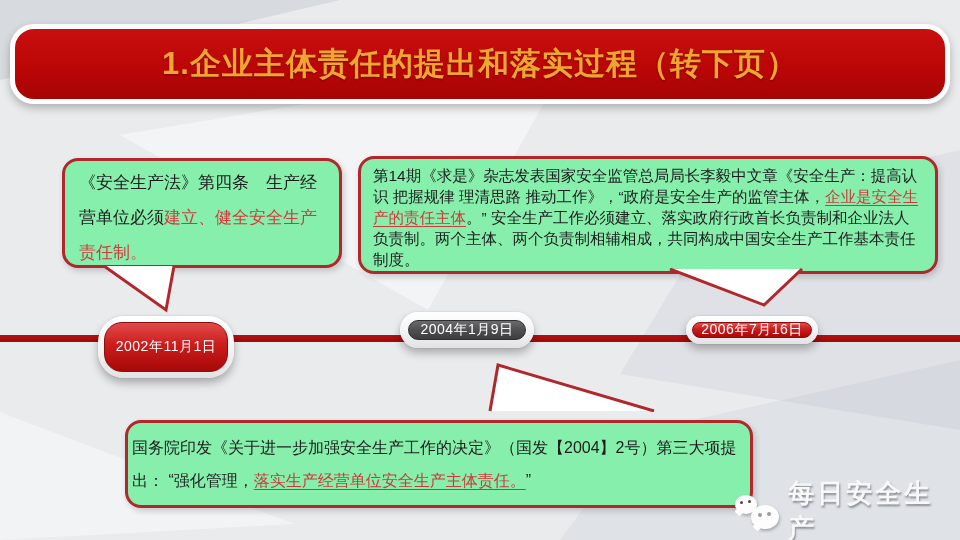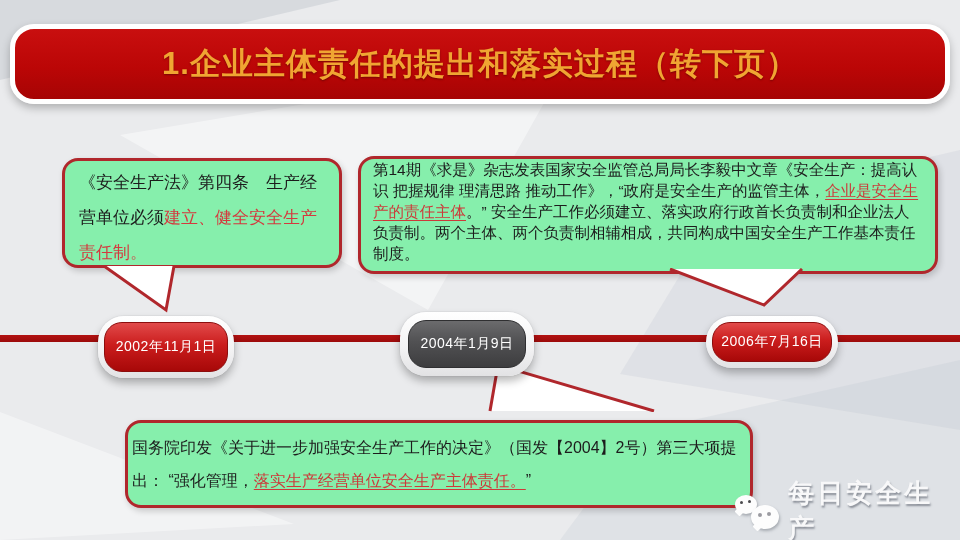--- a/index.html
+++ b/index.html
@@ -38,21 +38,21 @@
   .callout{
     position:absolute;box-sizing:border-box;background:#86efac;
     border:3px solid #b0272c;border-radius:16px;
     box-shadow:2px 3px 6px rgba(0,0,0,0.18);
     color:#1c1c1c;
   }
   .callout .red{color:#d4393e;}
   .callout .red-u{color:#cc3a3a;text-decoration:underline;text-underline-offset:3px;}
   .co-law{left:62px;top:158px;width:280px;height:110px;padding:4px 14px;
           font-size:17px;line-height:35px;}
-  .co-article{left:358px;top:156px;width:580px;height:118px;padding:0 12px;
+  .co-article{left:358px;top:156px;width:580px;height:118px;padding:6px 12px;
           font-size:15.5px;line-height:21px;}
   .co-decision{left:125px;top:420px;width:628px;height:88px;padding:8px 4px;
           font-size:16px;line-height:33px;}
   .tail{position:absolute;pointer-events:none;}
 
   
   .timeline-line{position:absolute;left:0;top:335px;width:960px;height:7px;
     background:linear-gradient(180deg,#b31212,#9c0b0b);z-index:1;}
   .pill{position:absolute;z-index:2;border-radius:26px;
     background:linear-gradient(180deg,#ffffff 0%,#f3f3f4 55%,#e2e2e4 100%);
@@ -60,23 +60,23 @@
   .pill-inner{position:absolute;inset:6px;border-radius:18px;
     display:flex;align-items:center;justify-content:center;
     color:#ffffff;font-size:14px;letter-spacing:0.5px;}
   .pill-red .pill-inner{
     background:linear-gradient(180deg,#e14a4a 0%,#cb1d1d 45%,#a70808 100%);
     border:1px solid #8c0d0d;}
   .pill-gray .pill-inner{
     background:linear-gradient(180deg,#6b6b6d 0%,#515153 45%,#3d3d3f 100%);
     border:1px solid #2f2f31;}
   .pill-2002{left:98px;top:316px;width:136px;height:62px;}
-  .pill-2004{left:400px;top:312px;width:134px;height:64px;}
+  .pill-2004{left:400px;top:312px;width:134px;height:36px;}
   .pill-2004 .pill-inner{inset:8px;}
-  .pill-2006{left:706px;top:316px;width:132px;height:52px;}
+  .pill-2006{left:686px;top:316px;width:132px;height:28px;}
 
   
   .watermark{position:absolute;left:733px;top:476px;display:flex;align-items:center;z-index:3;}
   .wechat{position:relative;width:48px;height:40px;}
   .bubble{position:absolute;background:#fdfdfd;border-radius:50%;
     box-shadow:1px 2px 3px rgba(120,125,135,0.55);}
   .bubble.small{left:2px;top:4px;width:22px;height:19px;}
   .bubble.big{left:18px;top:14px;width:28px;height:24px;}
   .bubble .eye{position:absolute;border-radius:50%;background:#4a4a4e;}
   .bubble.small .eye.l{left:5px;top:6px;width:3px;height:3px;}

